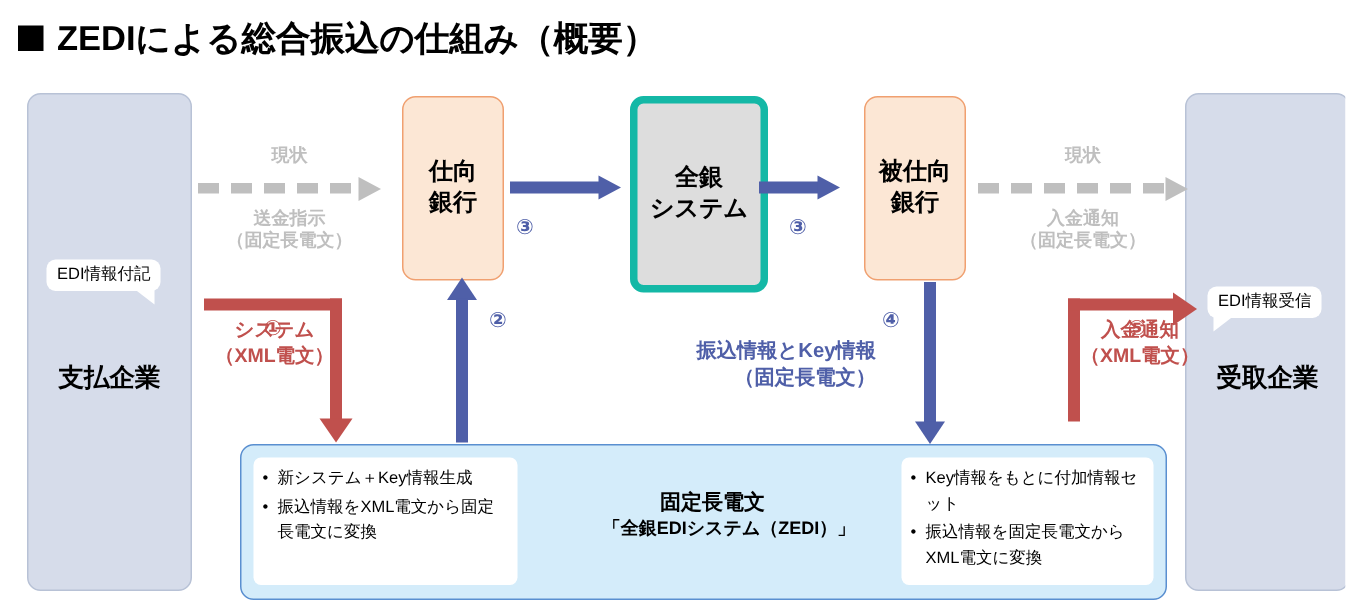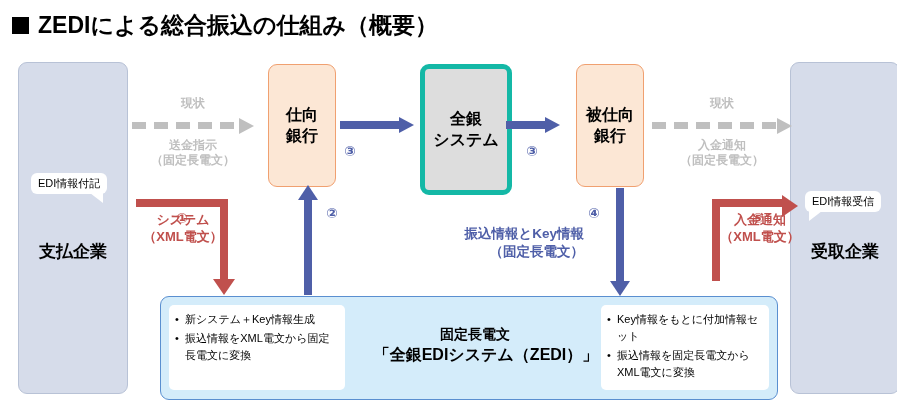--- a/index.html
+++ b/index.html
@@ -278,21 +278,21 @@
   #zedi-title {
     position: absolute;
     left: 190px;
     top: 28px;
     width: 248px;
     text-align: center;
     line-height: 1.35;
     color: #000000;
   }
   #zedi-title-sub  { font-size: 14px; font-weight: bold; }
-  #zedi-title-main { font-size: 16px; font-weight: bold; white-space: nowrap; margin-left: 22px; }
+  #zedi-title-main { font-size: 12px; font-weight: bold; white-space: nowrap; margin-left: 22px; }
 </style>
 </head>
 <body>
 
 <div id="canvas">
 
   <div id="company-left" class="abs company-box">
     <div id="callout-left" class="callout">
       <span>EDI情報付記</span>
       <span class="callout-tail"></span>

